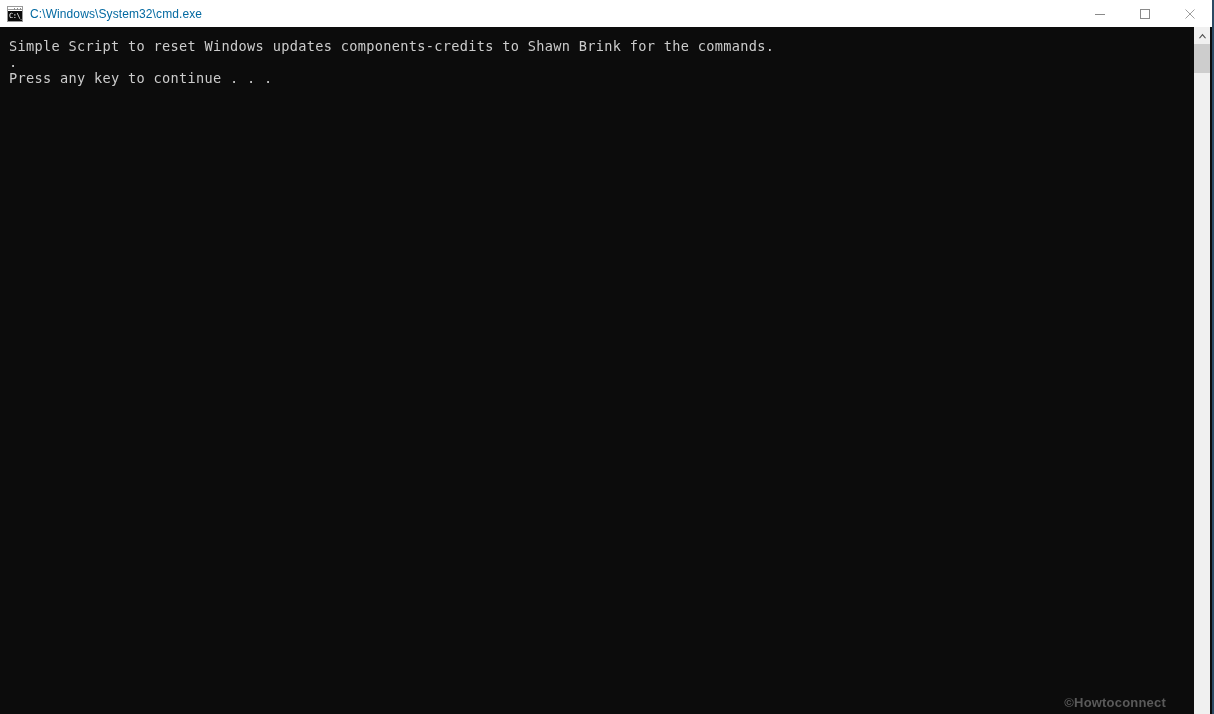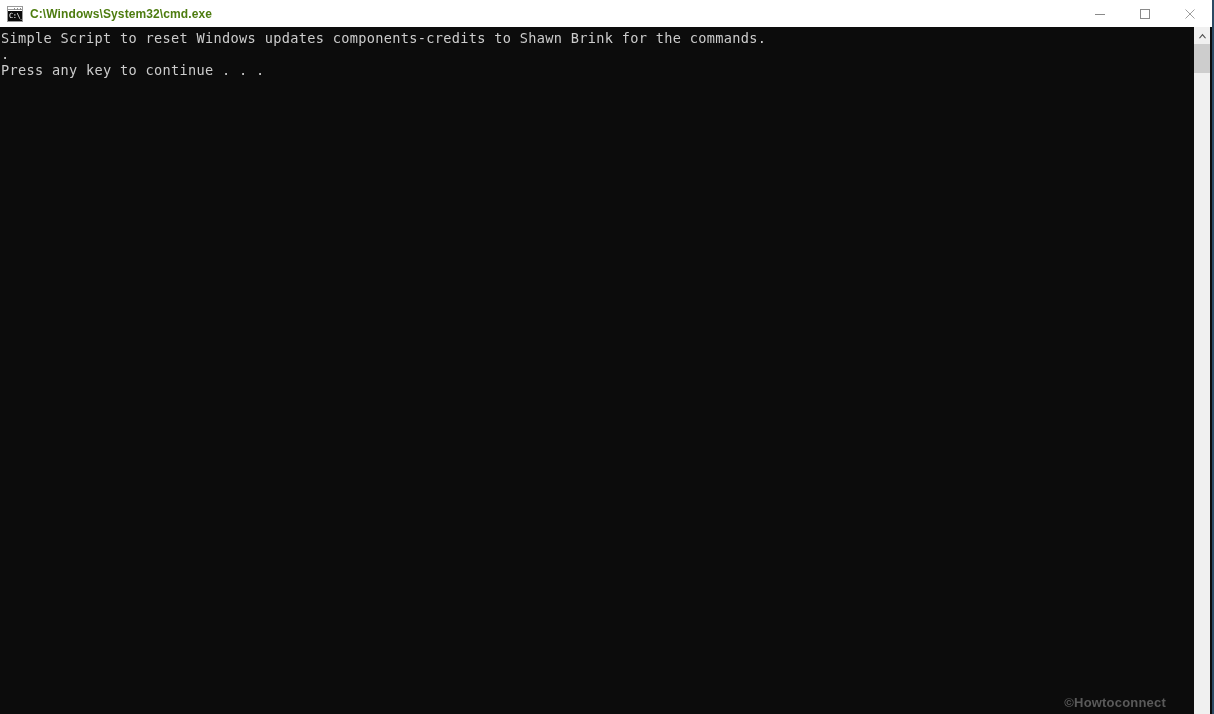--- a/index.html
+++ b/index.html
@@ -77,25 +77,24 @@
     line-height: 10px;
     letter-spacing: -0.5px;
     padding-left: 1px;
     box-sizing: border-box;
     overflow: hidden;
     white-space: nowrap;
   }
 
   #title-text {
     font-size: 12px;
-    color: #4d7c0f;
+    color: #0369a1;
     font-family: "Liberation Sans", sans-serif;
     white-space: nowrap;
     letter-spacing: 0.1px;
-    font-weight: bold;
   }
 
   #window-controls {
     position: absolute;
     right: 0;
     top: 0;
     height: 27px;
     display: flex;
   }
   .wc-btn {
@@ -113,21 +112,21 @@
     position: absolute;
     left: 0;
     top: 27px;
     width: 1196px;
     height: 687px;
     background: #0c0c0c;
     overflow: hidden;
   }
 
   #console-text {
-    margin: 0;
+    margin: 8px;
     padding: 3px 0 0 1px;
     color: #cccccc;
     font-family: "DejaVu Sans Mono", monospace;
     font-size: 13.6px;
     line-height: 16px;
     white-space: pre;
     letter-spacing: 0.32px;
   }
 
   #watermark {

